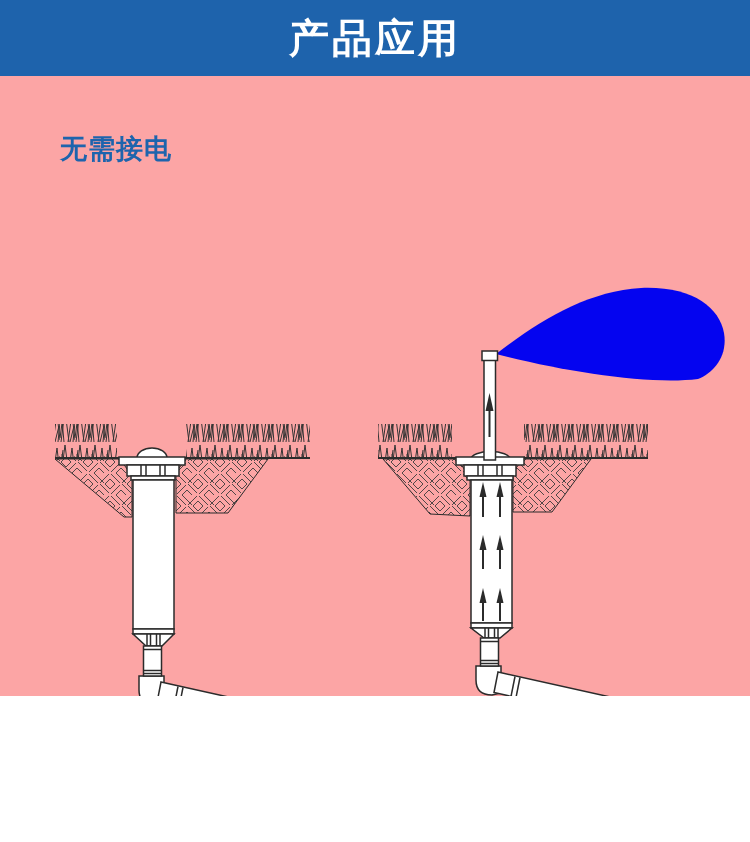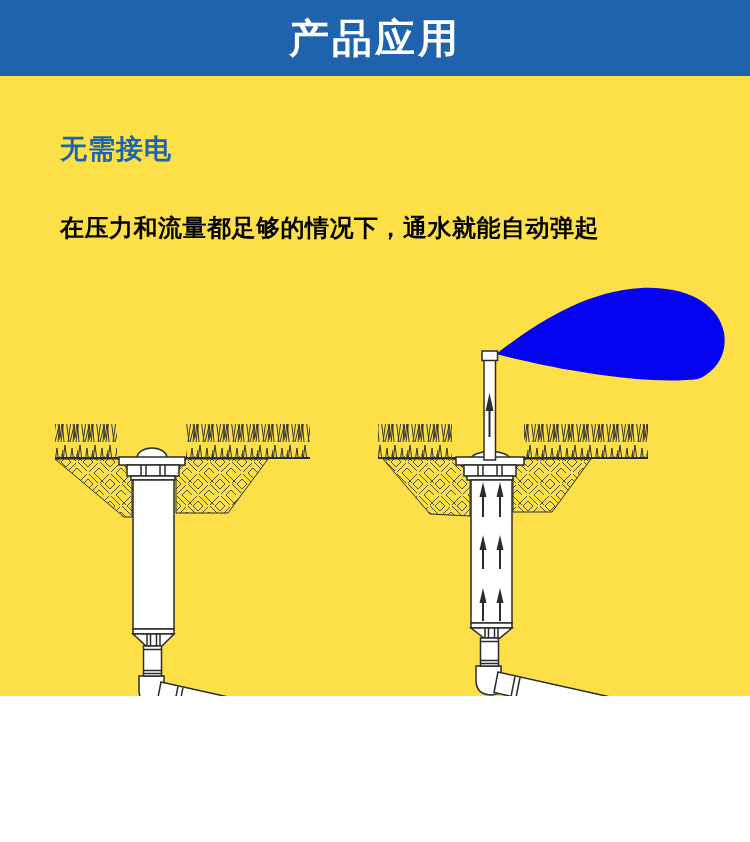--- a/index.html
+++ b/index.html
@@ -1,38 +1,37 @@
 <!DOCTYPE html>
 <html><head>
 <meta charset="utf-8">
 <style>
   html,body{margin:0;padding:0;}
   body{font-family:"Liberation Sans","DejaVu Sans",sans-serif;background:#ffffff;}
-  .page{position:relative;width:750px;height:696px;background:#fde047;overflow:hidden;}
+  .page{position:relative;width:750px;height:696px;background:#fca5a5;overflow:hidden;}
   .banner{position:absolute;top:0;left:0;width:750px;height:76px;
           display:flex;align-items:center;justify-content:center;background:#1e63ac;}
   .banner-title{font-size:40px;font-weight:700;color:#ffffff;letter-spacing:3px;line-height:1;}
   .section-heading{position:absolute;top:136px;left:60px;margin:0;
                    font-size:27px;font-weight:700;color:#1d64ad;letter-spacing:1px;line-height:1;}
   .description{position:absolute;top:214px;left:60px;margin:0;
                font-size:24px;font-weight:700;color:#000000;letter-spacing:0.5px;line-height:1.2;}
   .diagram{position:absolute;top:255px;left:0;}
 </style>
 </head>
 <body>
 
 <div class="page">
 
   <div class="banner" style="background-color: rgb(30, 99, 172);">
     <h1 class="banner-title" style="color: rgb(255, 255, 255);">产品应用</h1>
   </div>
 
   <h2 class="section-heading" style="color: rgb(29, 100, 173);">无需接电</h2>
 
-  <p class="description" style="color: rgb(0, 0, 0);">在压力和流量都足够的情况下，通水就能自动弹起</p>
 
   <svg class="diagram" width="750" height="560" viewBox="0 255 750 560" xmlns="http://www.w3.org/2000/svg">
     <defs>
       <pattern id="weave" width="22" height="22" patternUnits="userSpaceOnUse">
         <g stroke="#3c3c3c" stroke-width="0.9" fill="none">
           <path d="M1,10 L10,1 M0,5 L5,0 M6,11 L11,6"></path>
           <path d="M12,0 L21,9 M17,0 L22,5 M11,6 L16,11"></path>
           <path d="M1,12 L10,21 M0,17 L5,22 M6,11 L11,16"></path>
           <path d="M12,21 L21,12 M11,16 L16,21 M17,22 L22,17"></path>
         </g>

